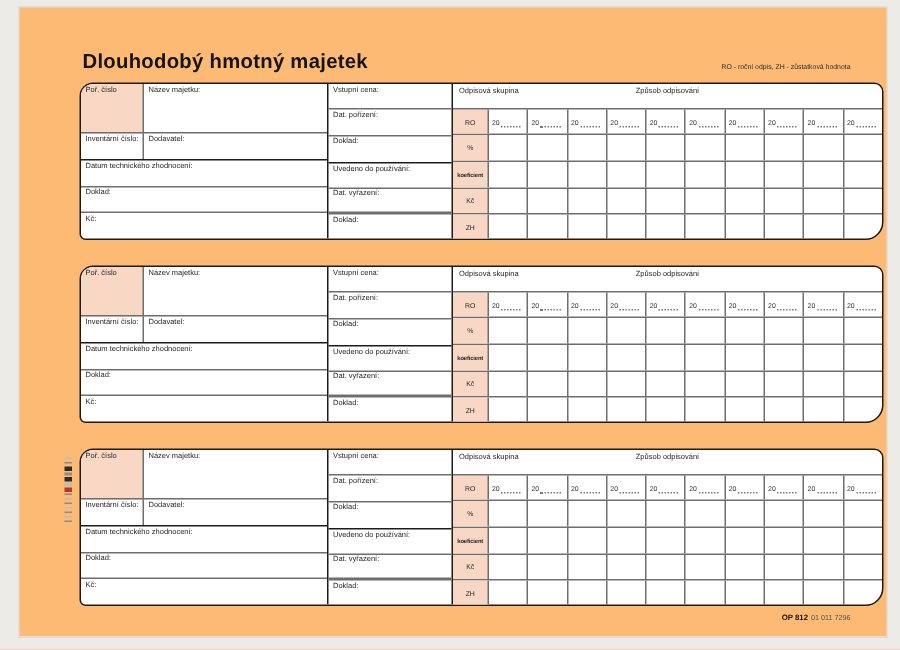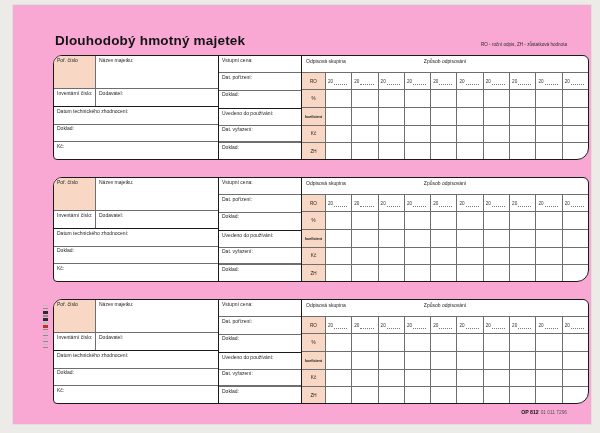--- a/index.html
+++ b/index.html
@@ -5,21 +5,21 @@
   html,body{margin:0;padding:0;}
   body{
     width:600px;height:433px;position:relative;overflow:hidden;
     background:#ecebe8;
     font-family:"Liberation Sans",sans-serif;
     -webkit-font-smoothing:antialiased;
   }
   *{box-sizing:border-box;}
   .page{
     position:absolute;left:12px;top:4px;right:8px;bottom:8px;
-    background:#f9a8d4;border:1px solid #e2e0dd;
+    background:#fdba74;border:1px solid #e2e0dd;
   }
   .title{
     position:absolute;left:42px;top:28px;
     font-size:13.5px;font-weight:bold;color:#141414;letter-spacing:.2px;
   }
   .legend{
     position:absolute;right:24px;top:37px;
     font-size:4.6px;color:#2c2c2c;
   }
   .blocks{position:absolute;left:40px;top:50px;width:536px;}

